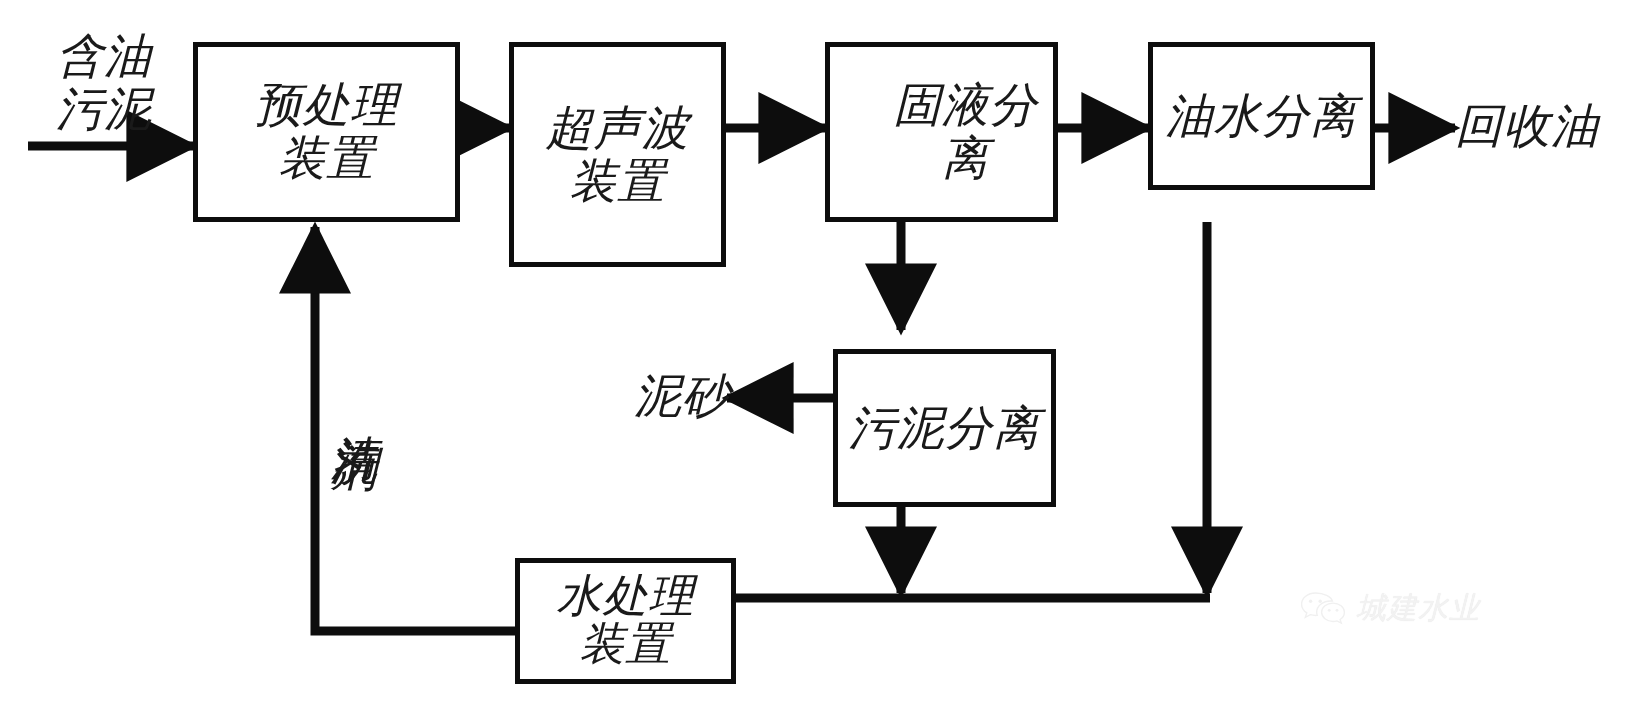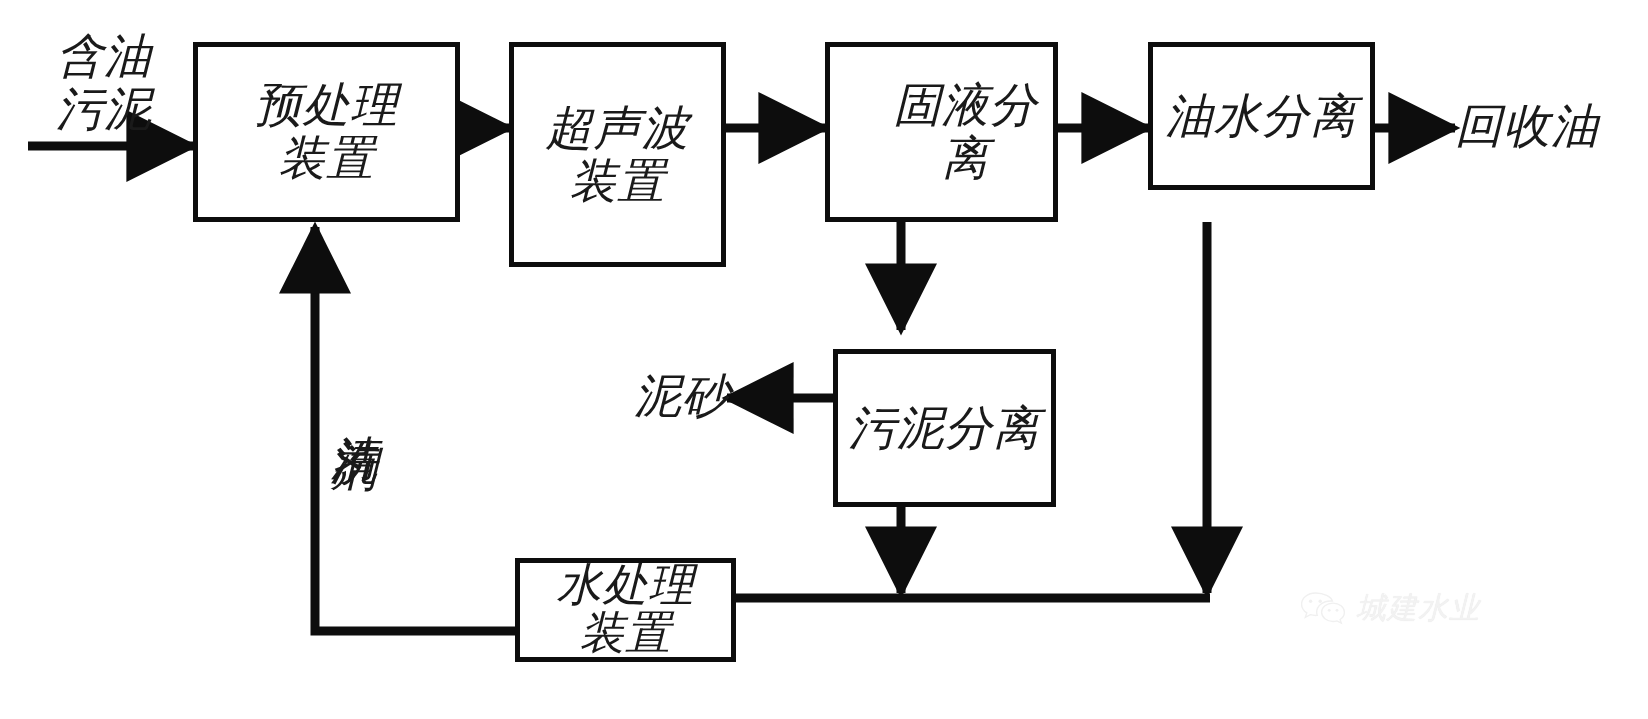--- a/index.html
+++ b/index.html
@@ -137,21 +137,21 @@
   </div>
 
   <div class="node-box" style="left:1148px; top:42px; width:227px; height:148px;">
     <span class="node-label">油水分离</span>
   </div>
 
   <div class="node-box" style="left:833px; top:332px; width:223px; height:158px;margin-top:17px;">
     <span class="node-label">污泥分离</span>
   </div>
 
-  <div class="node-box" style="left:515px; top:558px; width:221px; height:104px;">
+  <div class="node-box" style="left:515px; top:558px; width:221px; height:126px;">
     <span class="node-label" style="font-size:45px; line-height:1.06;">水处理
 装置</span>
   </div>
 
   <div id="watermark">
     <span>
       <svg width="46" height="36" viewBox="0 0 46 36" xmlns="http://www.w3.org/2000/svg">
         <path d="M15.5 2C7.8 2 1.6 7 1.6 13.2c0 3.5 2 6.6 5.2 8.7l-1.5 4.4 5.1-2.6c1.6.5 3.3.8 5.1.8.6 0 1.2 0 1.8-.1-.4-1-.6-2.1-.6-3.2 0-6.2 6.2-11.2 13.9-11.2.6 0 1.2 0 1.8.1C31.2 5.9 24 2 15.5 2z" fill="none" stroke="#f0f0f0" stroke-width="1.4"></path>
         <circle cx="10.6" cy="10.2" r="1.7" fill="#f0f0f0"></circle>
         <circle cx="20.2" cy="10.2" r="1.7" fill="#f0f0f0"></circle>

